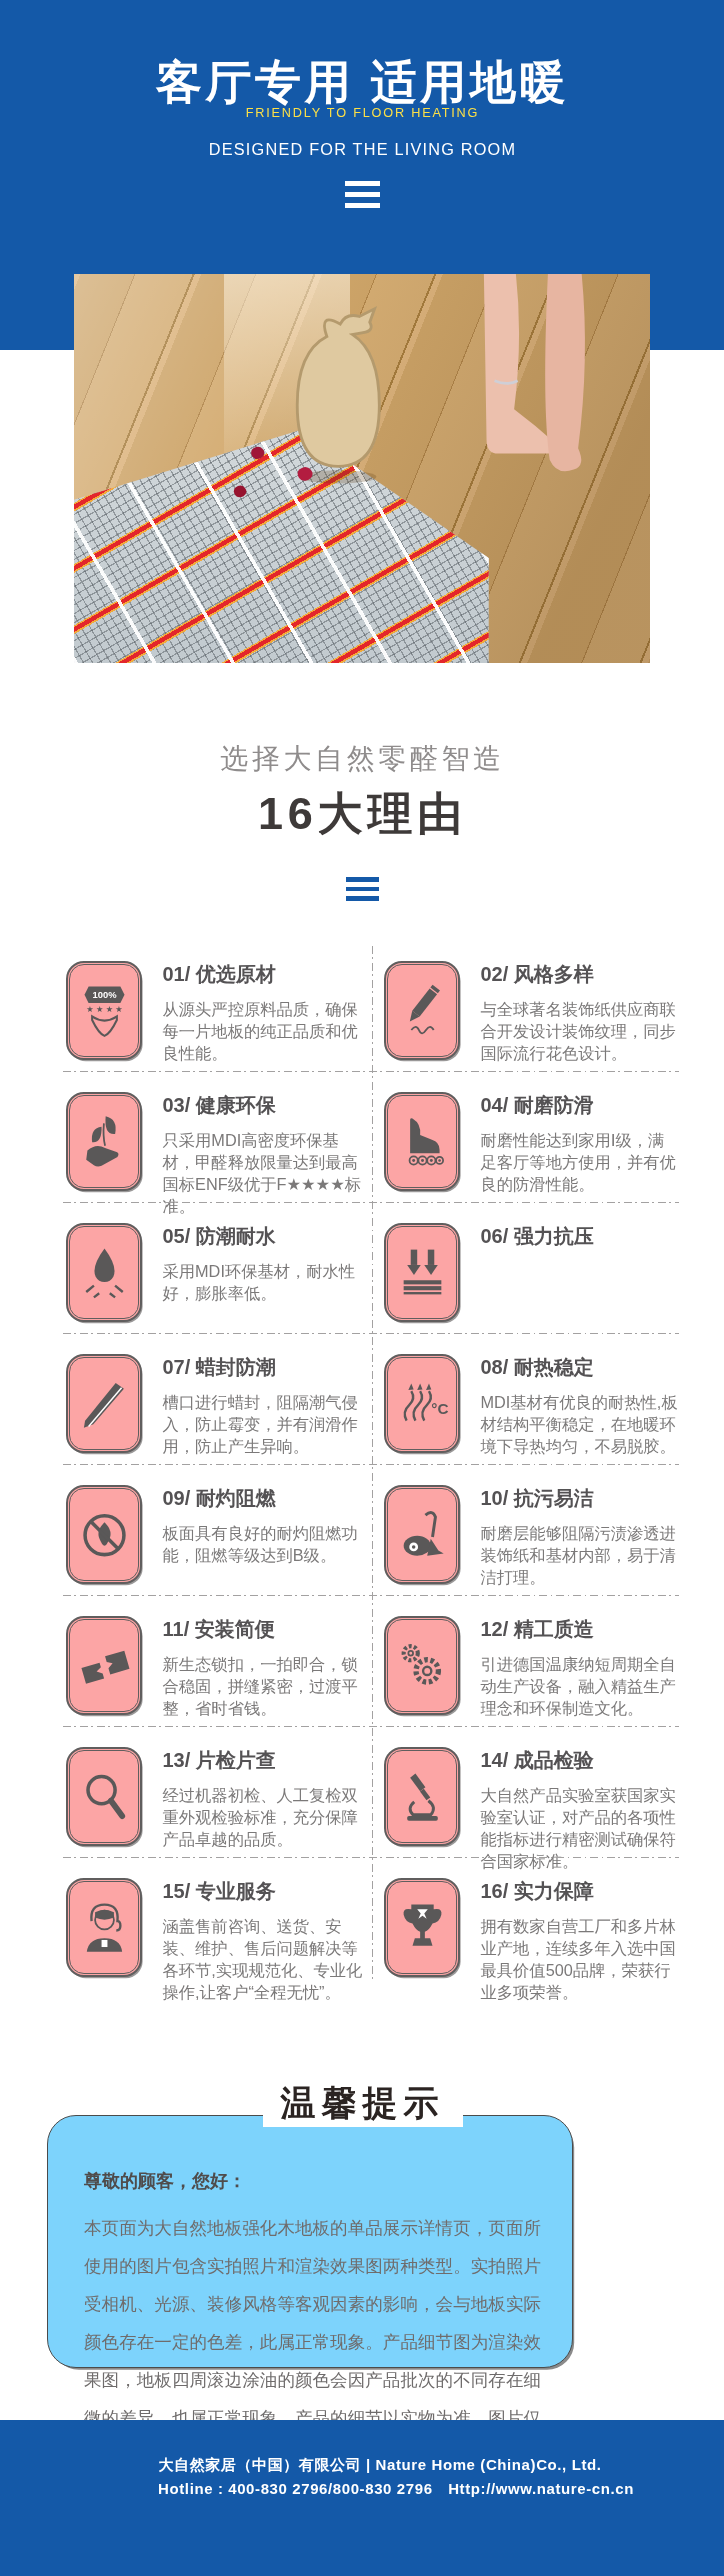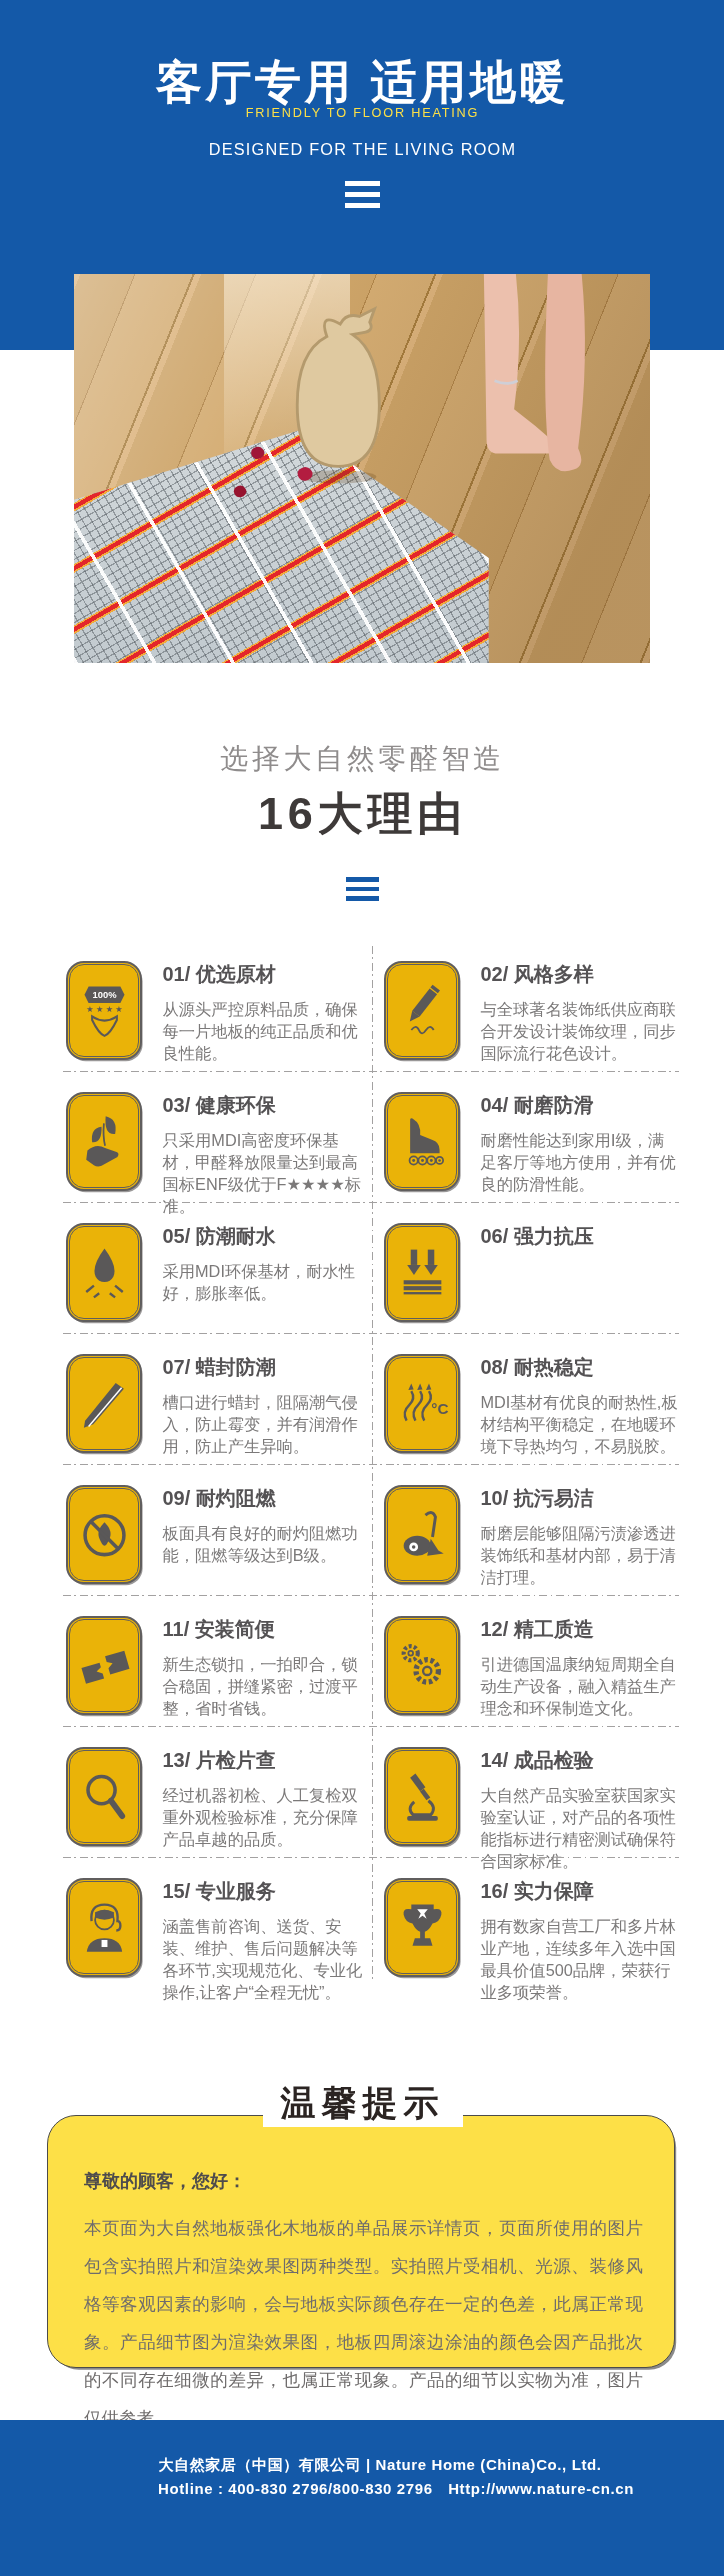--- a/index.html
+++ b/index.html
@@ -41,34 +41,34 @@
     color:#8f8c8c;font-size:28px;letter-spacing:3.6px;}
   .big-title{position:absolute;left:0;top:784px;width:100%;text-align:center;
     color:#3e3a39;font-size:45px;font-weight:bold;letter-spacing:4.8px;}
   
   .grid{position:absolute;left:51px;top:942px;width:628px;height:1048px;
     display:grid;grid-template-columns:321px 307px;grid-auto-rows:131px;}
   .cell{display:flex;align-items:flex-start;padding-top:19.3px;box-sizing:border-box;}
   .cell.c1{padding-left:15px;}
   .cell.c2{padding-left:12px;}
   .icon-box{flex:0 0 auto;width:72px;height:95px;border:2.4px solid #605e5e;border-radius:18px;
-    display:flex;align-items:center;justify-content:center;position:relative;background:#eab308;
+    display:flex;align-items:center;justify-content:center;position:relative;background:#fca5a5;
     box-shadow:1.8px 2.4px 0 -1.2px #9a9898;}
   .icon-box::after{content:"";position:absolute;inset:1.2px;border:1.2px solid #605e5e;border-radius:15px;}
   .icon-box svg{width:53px;height:64px;}
   .reason-text{margin-left:20.5px;width:203px;}
   .reason-title{font-size:20px;font-weight:bold;color:#545254;margin:0 0 9.7px 0;}
   .reason-body{font-size:16.3px;color:#7b7979;line-height:22px;margin:0;}
   .hline{position:absolute;left:12px;right:0;height:1.2px;
     background:repeating-linear-gradient(90deg,#a3a1a1 0 7.8px,transparent 7.8px 11.5px,#a3a1a1 11.5px 13.3px,transparent 13.3px 17px);}
   .vline{position:absolute;left:321px;top:3.6px;width:1.2px;height:1034px;
     background:repeating-linear-gradient(180deg,#a3a1a1 0 7.8px,transparent 7.8px 11.5px,#a3a1a1 11.5px 13.3px,transparent 13.3px 17px);}
   
-  .notice-box{position:absolute;left:47px;top:2115px;width:628px;height:253px;
-    border:1.8px solid #4b4b4b;border-radius:29px;background:#fde047;
+  .notice-box{position:absolute;left:47px;top:2115px;width:526px;height:253px;
+    border:1.8px solid #4b4b4b;border-radius:29px;background:#7dd3fc;
     box-shadow:3px 3.6px 0 -1.8px #8a8a8a;box-sizing:border-box;
     padding:53px 31px 3px 36px;}
   .notice-title{position:absolute;left:0;top:2080px;width:100%;text-align:center;z-index:2;}
   .notice-title span{display:inline-block;background:#ffffff;padding:0 18px;
     color:#2b2422;font-size:35px;font-weight:bold;letter-spacing:6px;text-align:center;}
   .notice-greeting{font-size:18px;font-weight:bold;color:#4f4c4c;margin:0 0 15.7px 0;}
   .notice-body{font-size:17.5px;color:#6f6c6c;line-height:38px;margin:0;text-align:justify;}
   
   .footer{position:absolute;left:0;top:2420px;width:725px;height:156px;background:#1459A8;padding-left:35px;}
   .footer-line1{position:absolute;left:0;top:36px;width:100%;text-align:center;

